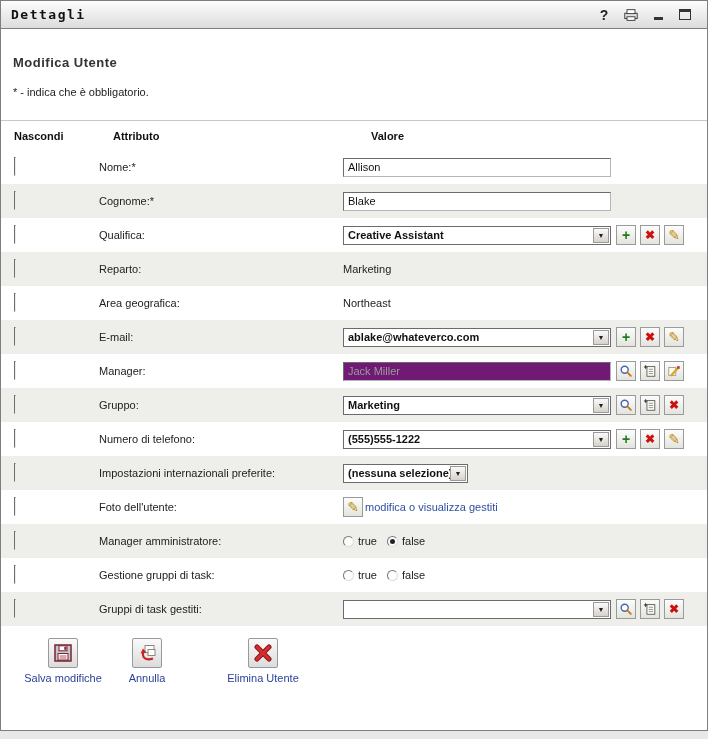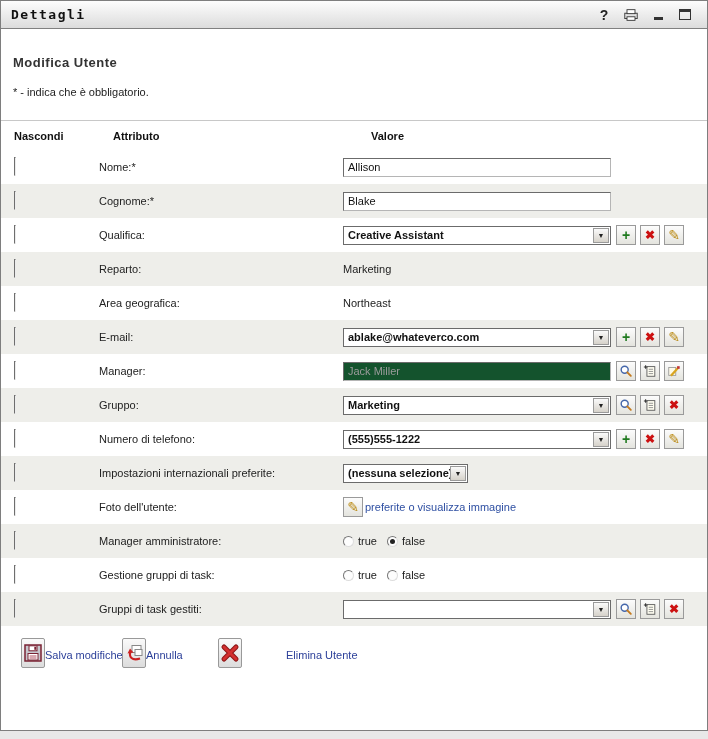--- a/index.html
+++ b/index.html
@@ -54,21 +54,21 @@
     border: 1px solid; border-color: #6e6e6e #ececec #ececec #6e6e6e;
     box-shadow: inset 1px 1px 0 #a8a8a8; cursor: pointer;
   }
   
   .ti {
     width: 268px; height: 19px;
     border: 1px solid #6b6b6b; border-right-color: #b5b5b5; border-bottom-color: #b5b5b5;
     padding: 1px 4px; font-family: "Liberation Sans", sans-serif; font-size: 11px; color: #111;
     background: #fff;
   }
-  .ti.disabled { background: #14532d; color: #9b9b9b; }
+  .ti.disabled { background: #701a75; color: #9b9b9b; }
   .ti.mgr { width: 268px; }
   
   .sel {
     display: inline-flex; align-items: center; width: 268px; height: 19px;
     border: 1px solid #6b6b6b; background: #fff; cursor: pointer;
   }
   .sel.small { width: 125px; }
   .sel-text { flex: 1; padding: 0 4px; font-size: 11px; color: #111; white-space: nowrap; overflow: hidden; font-weight: bold; }
   .sel-btn {
     width: 16px; height: 15px; margin-right: 1px;
@@ -91,31 +91,31 @@
   
   .radio {
     width: 11px; height: 11px; border-radius: 50%; background: #fdfdfd;
     border: 1px solid; border-color: #777 #ddd #ddd #777; margin-right: 4px; cursor: pointer; flex: none;
   }
   .radio.checked::after { content: ""; display: block; width: 5px; height: 5px; margin: 2px; border-radius: 50%; background: #222; }
   .radio-lbl { font-size: 11px; color: #222; margin-right: 10px; }
   .link { font-size: 11px; color: #2e4fa2; margin-left: 2px; cursor: pointer; }
   
   .footer { display: flex; margin-top: 12px; }
-  .fbtn { display: flex; flex-direction: row; align-items: center; cursor: pointer; }
+  .fbtn { display: flex; flex-direction: column; align-items: center; cursor: pointer; }
   .fbtn .big-btn {
     width: 30px; height: 30px;
     background: linear-gradient(#fafafa, #dcdcdc);
     border: 1px solid #999; border-radius: 2px;
     display: flex; align-items: center; justify-content: center;
   }
   .fbtn .fbl { margin-top: 4px; font-size: 11px; color: #2b3f99; white-space: nowrap; }
   .fb-save { width: 84px; margin-left: 20px; }
   .fb-cancel { width: 50px; margin-left: 17px; }
-  .fb-delete { width: 90px; margin-left: 46px; gap: 44px; }
+  .fb-delete { width: 90px; margin-left: 46px; }
 </style>
 </head>
 <body>
 
 <div class="window">
 
   <div class="titlebar">
     <span class="title">Dettagli</span>
     <span class="tb-icons">
       <span class="tb-icon">
@@ -309,21 +309,21 @@
       </span>
     </div>
 
     <div class="row">
       <span class="col-cb"><span class="cb"></span></span>
       <span class="col-lbl lbl">Foto dell'utente:</span>
       <span class="val">
         <span class="icon-btn" style="margin-left:0">
             <span class="g-edit">✎</span>
           </span>
-        <span class="link">preferite o visualizza immagine</span>
+        <span class="link">modifica o visualizza gestiti</span>
       </span>
     </div>
 
     <div class="row">
       <span class="col-cb"><span class="cb"></span></span>
       <span class="col-lbl lbl">Manager amministratore:</span>
       <span class="val">
         <span class="radio"></span>
         <span class="radio-lbl">true</span>
         <span class="radio checked"></span>

